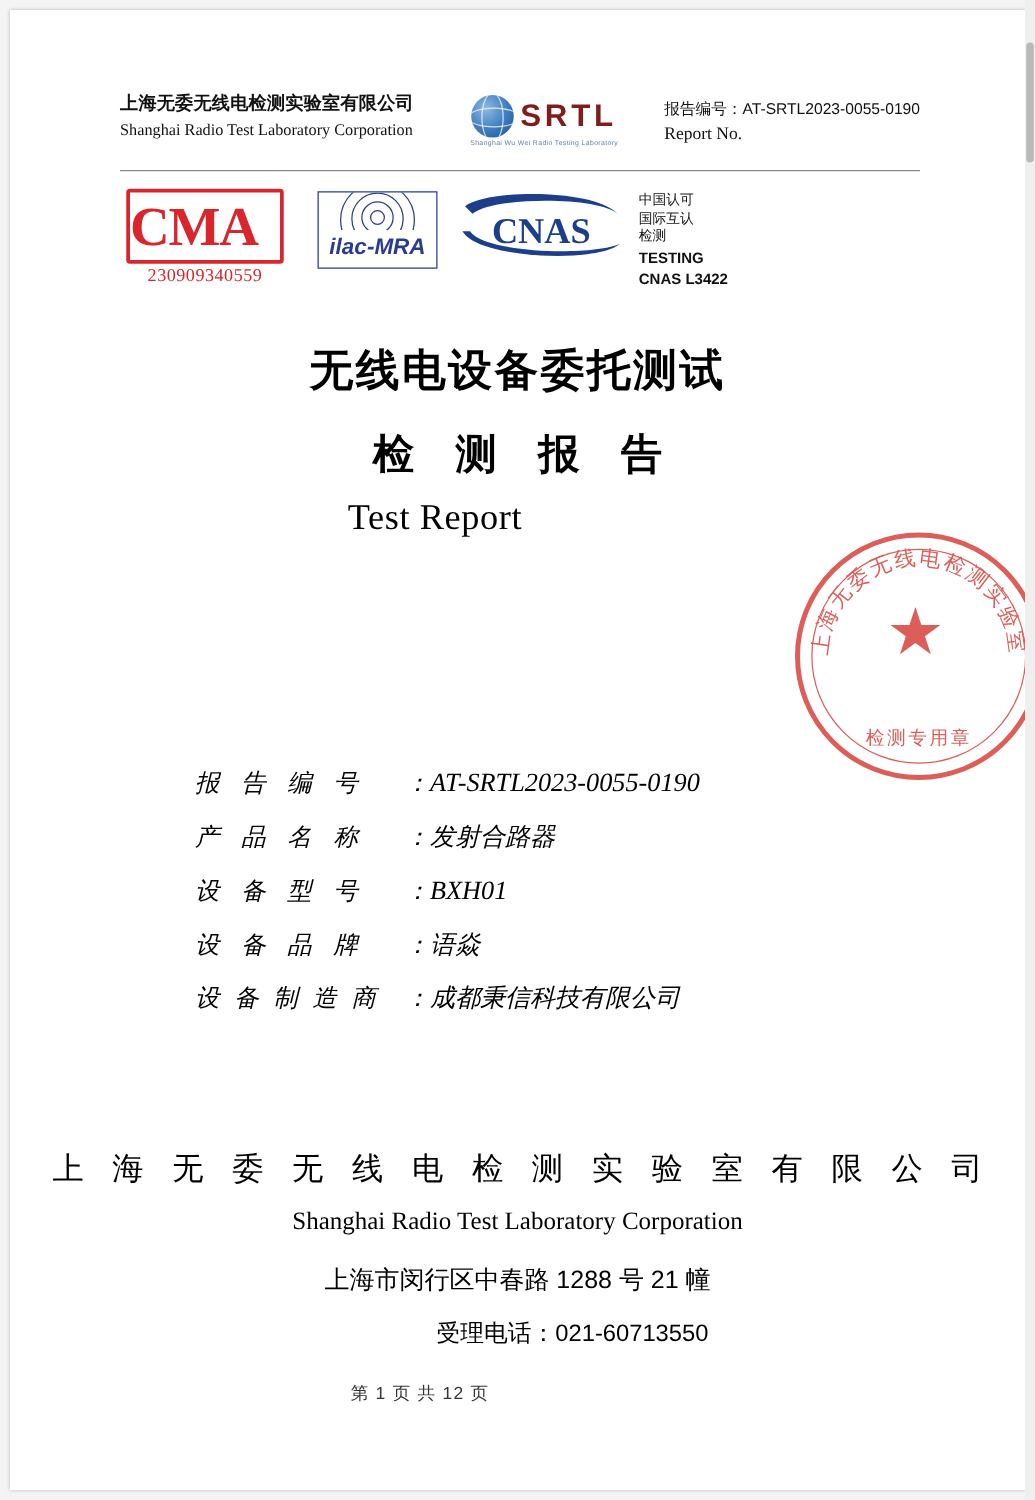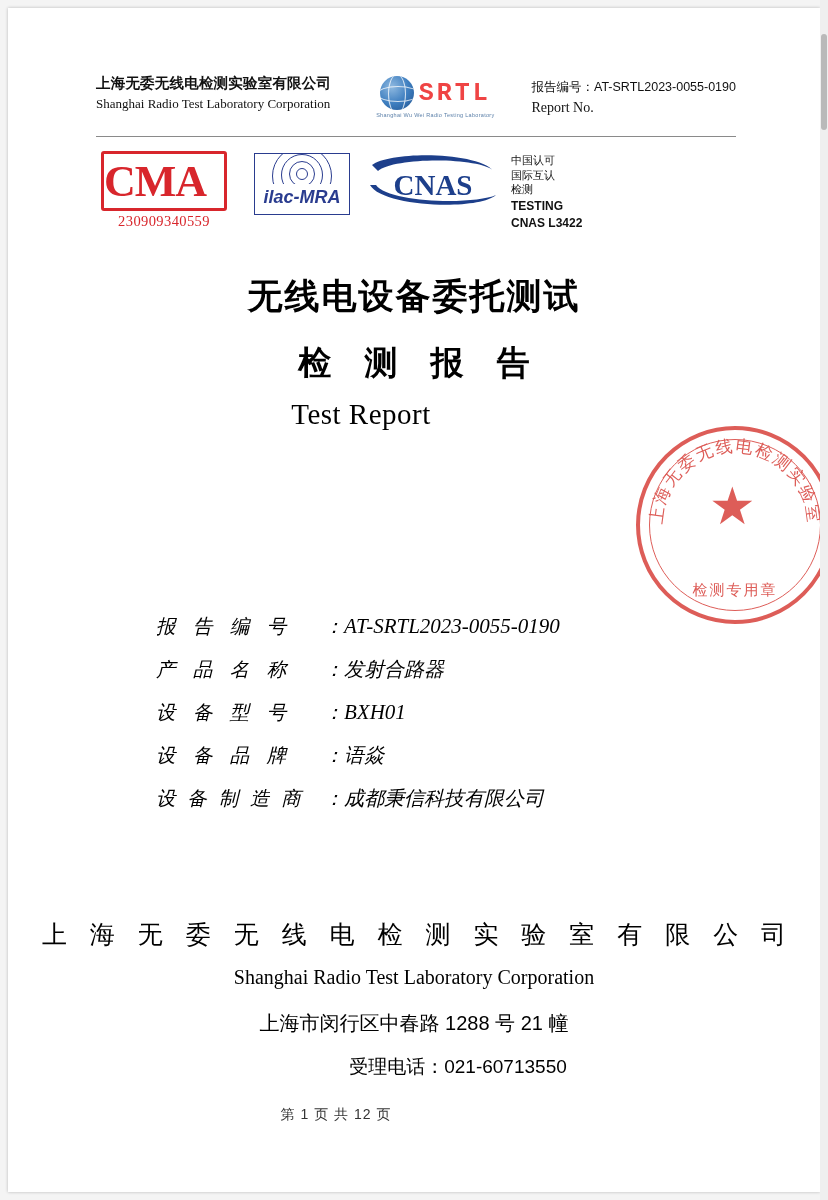--- a/index.html
+++ b/index.html
@@ -101,24 +101,24 @@
     border: 1px solid rgba(255,255,255,0.75);
     border-radius: 50%;
   }
   .srtl-globe:before {
     left: 8px; top: -2px; width: 16px; height: 38px;
   }
   .srtl-globe:after {
     left: -3px; top: 10px; width: 40px; height: 14px;
   }
   .srtl-text {
-    font-family: Liberation Mono, monospace;
+    font-family: Liberation Sans, sans-serif;
     font-size: 25px;
     font-weight: bold;
-    color: #ef4444;
+    color: #7f1d1d;
     letter-spacing: 3px;
   }
   .srtl-sub {
     font-family: "Liberation Sans", sans-serif;
     font-size: 5.5px;
     color: #5a7fa8;
     letter-spacing: 0.3px;
     margin-top: 2px;
   }
   .header-right {
@@ -288,21 +288,20 @@
   }
   .title-en {
     position: absolute;
     left: 0; top: 390px;
     width: 680px;
     text-align: center;
     font-family: "Liberation Serif", serif;
     font-size: 29px;
     color: #000;
     letter-spacing: 0.5px;
-    margin-left: 13px;
   }
 
   
   .stamp {
     position: absolute;
     left: 628px;
     top: 418px;
     width: 190px;
     height: 190px;
     border: 4px solid #d63a34;

